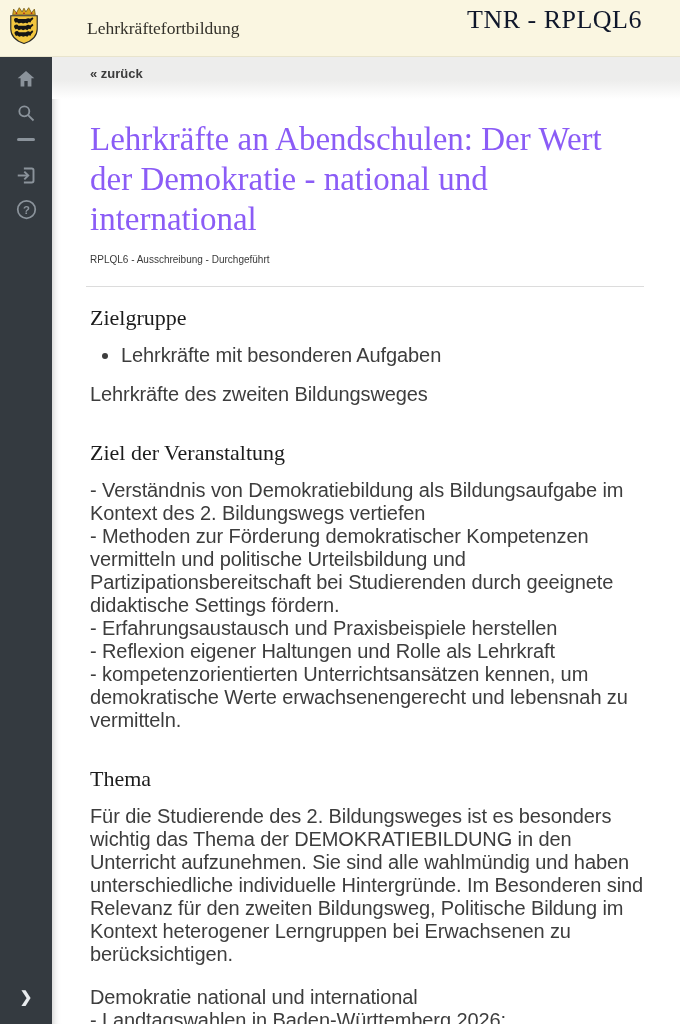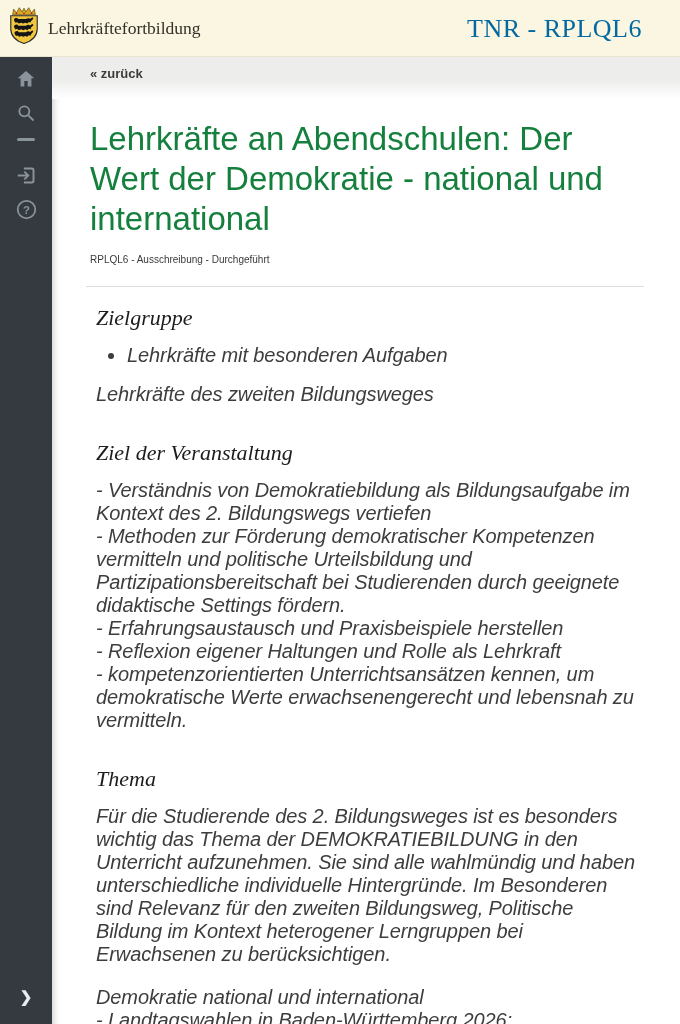--- a/index.html
+++ b/index.html
@@ -16,37 +16,38 @@
     border-bottom: 1px solid #e8e4cd;
     display: flex;
     align-items: center;
     box-sizing: border-box;
   }
   .logo {
     display: flex;
     align-items: center;
     margin-left: 7px;
     cursor: pointer;
+    gap: 39px;
   }
   .logo svg { display: block; }
   .logo-text {
     margin-left: 7px;
     font-family: "Liberation Serif", serif;
     font-size: 17.5px;
     line-height: 21px;
     color: #33312a;
   }
   .session-code {
     position: absolute;
     right: 38px;
-    top: 14px;
+    top: 5px;
     font-family: "Liberation Serif", serif;
     font-size: 26px;
     letter-spacing: 0.5px;
-    color: #0369a1;
+    color: #0f172a;
   }
   .app {
     display: flex;
     height: 967px;
   }
   .sidebar {
     width: 52px;
     background: #343a40;
     display: flex;
     flex-direction: column;
@@ -93,39 +94,39 @@
     font-size: 13px;
     font-weight: 700;
     color: #3c3c3c;
     text-decoration: none;
     cursor: pointer;
   }
   .article {
     padding: 20px 36px 0 38px;
   }
   h1.page-title {
-    font-family: Liberation Sans, sans-serif;
+    font-family: Liberation Serif, serif;
     font-weight: 400;
     font-size: 33px;
     line-height: 40px;
-    color: #15803d;
+    color: #8b5cf6;
     margin: 0 0 15px 0;
     max-width: 575px;
   }
   .course-meta {
     font-size: 10px;
     color: #3a3a3a;
     margin: 0 0 21px 0;
   }
   hr.rule {
     border: none;
     border-top: 1px solid #dcdcdc;
     margin: 0 0 0 -4px;
   }
-  section.block { margin: 0 0 34px 6px; font-style: italic; }
+  section.block { margin: 0 0 34px 0; }
   section.block:first-of-type { margin-top: 18px; }
   h2.section-heading {
     font-family: "Liberation Serif", serif;
     font-weight: 400;
     font-size: 22px;
     line-height: 26px;
     color: #1c1c1c;
     margin: 0 0 13px 0;
   }
   .body-text, .bullet-list li, p.paragraph {

